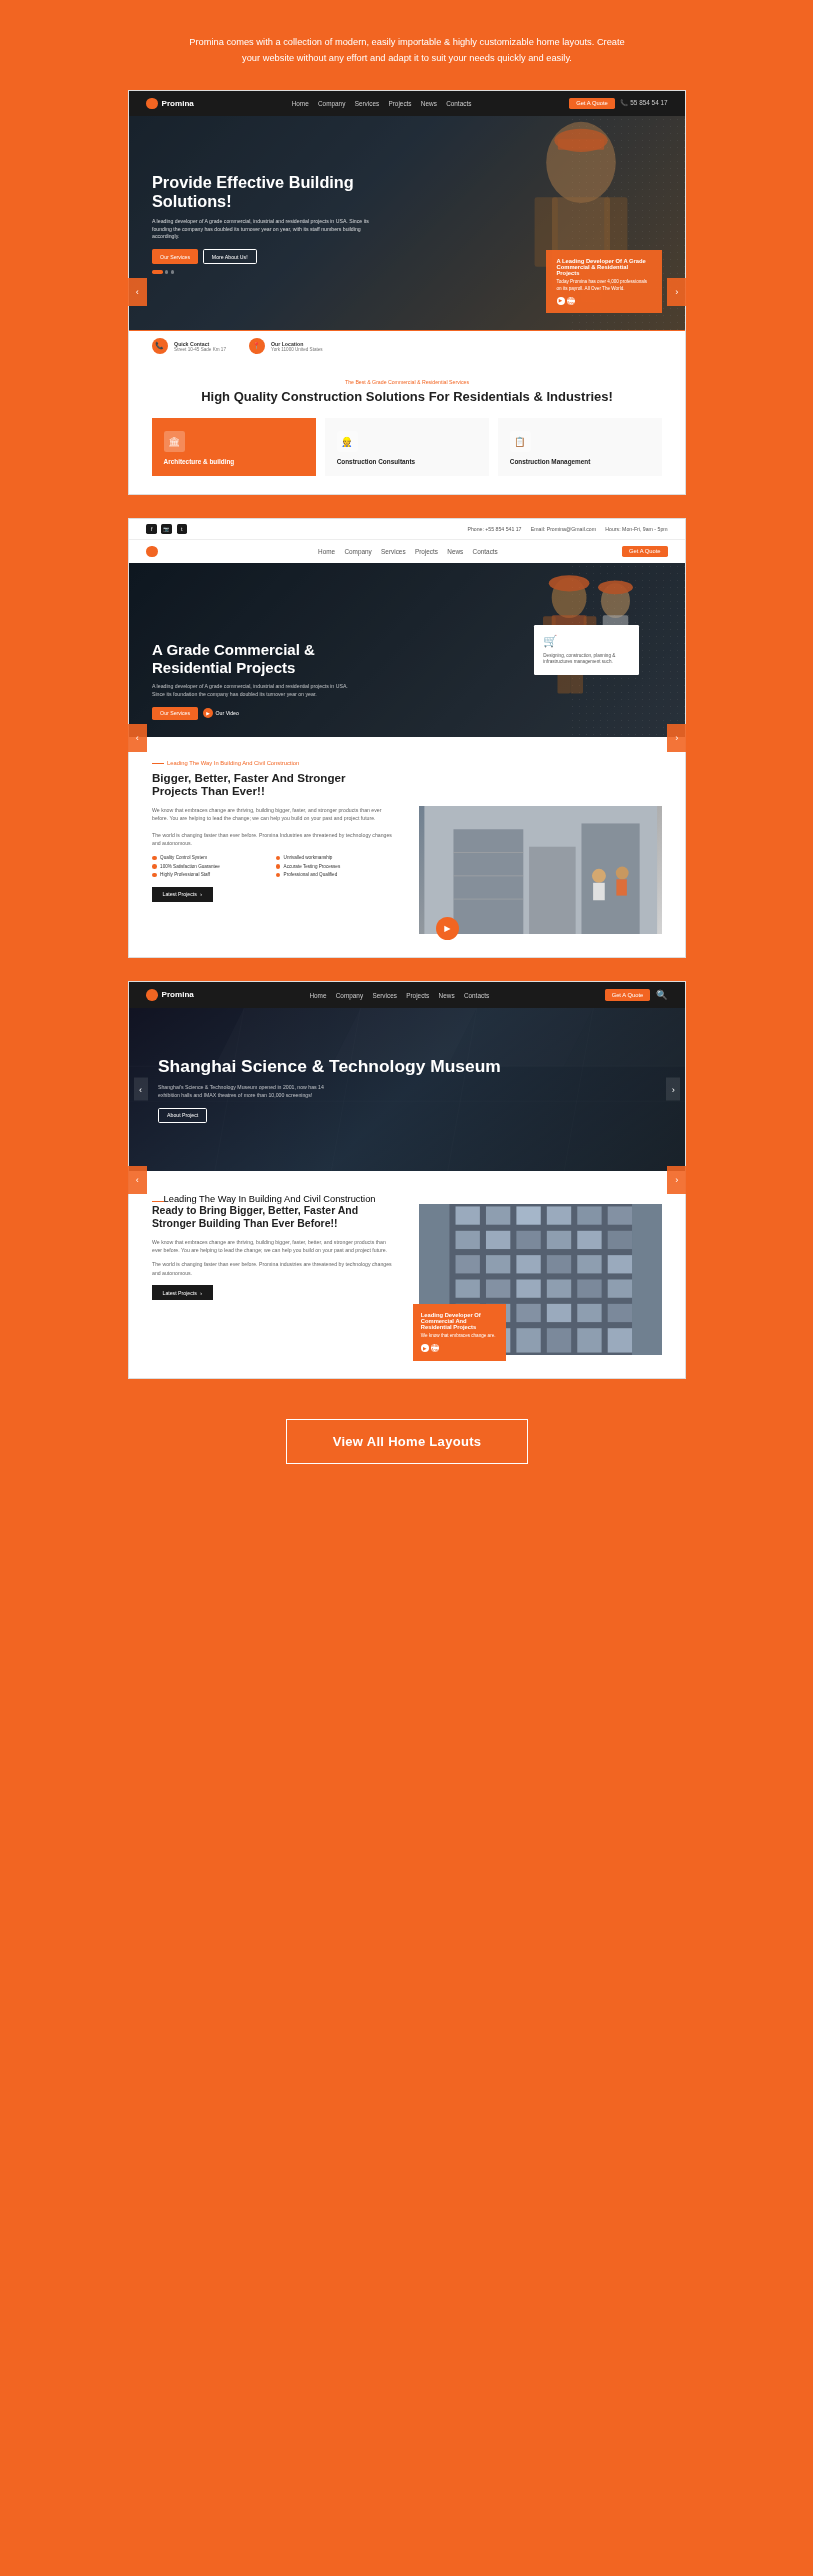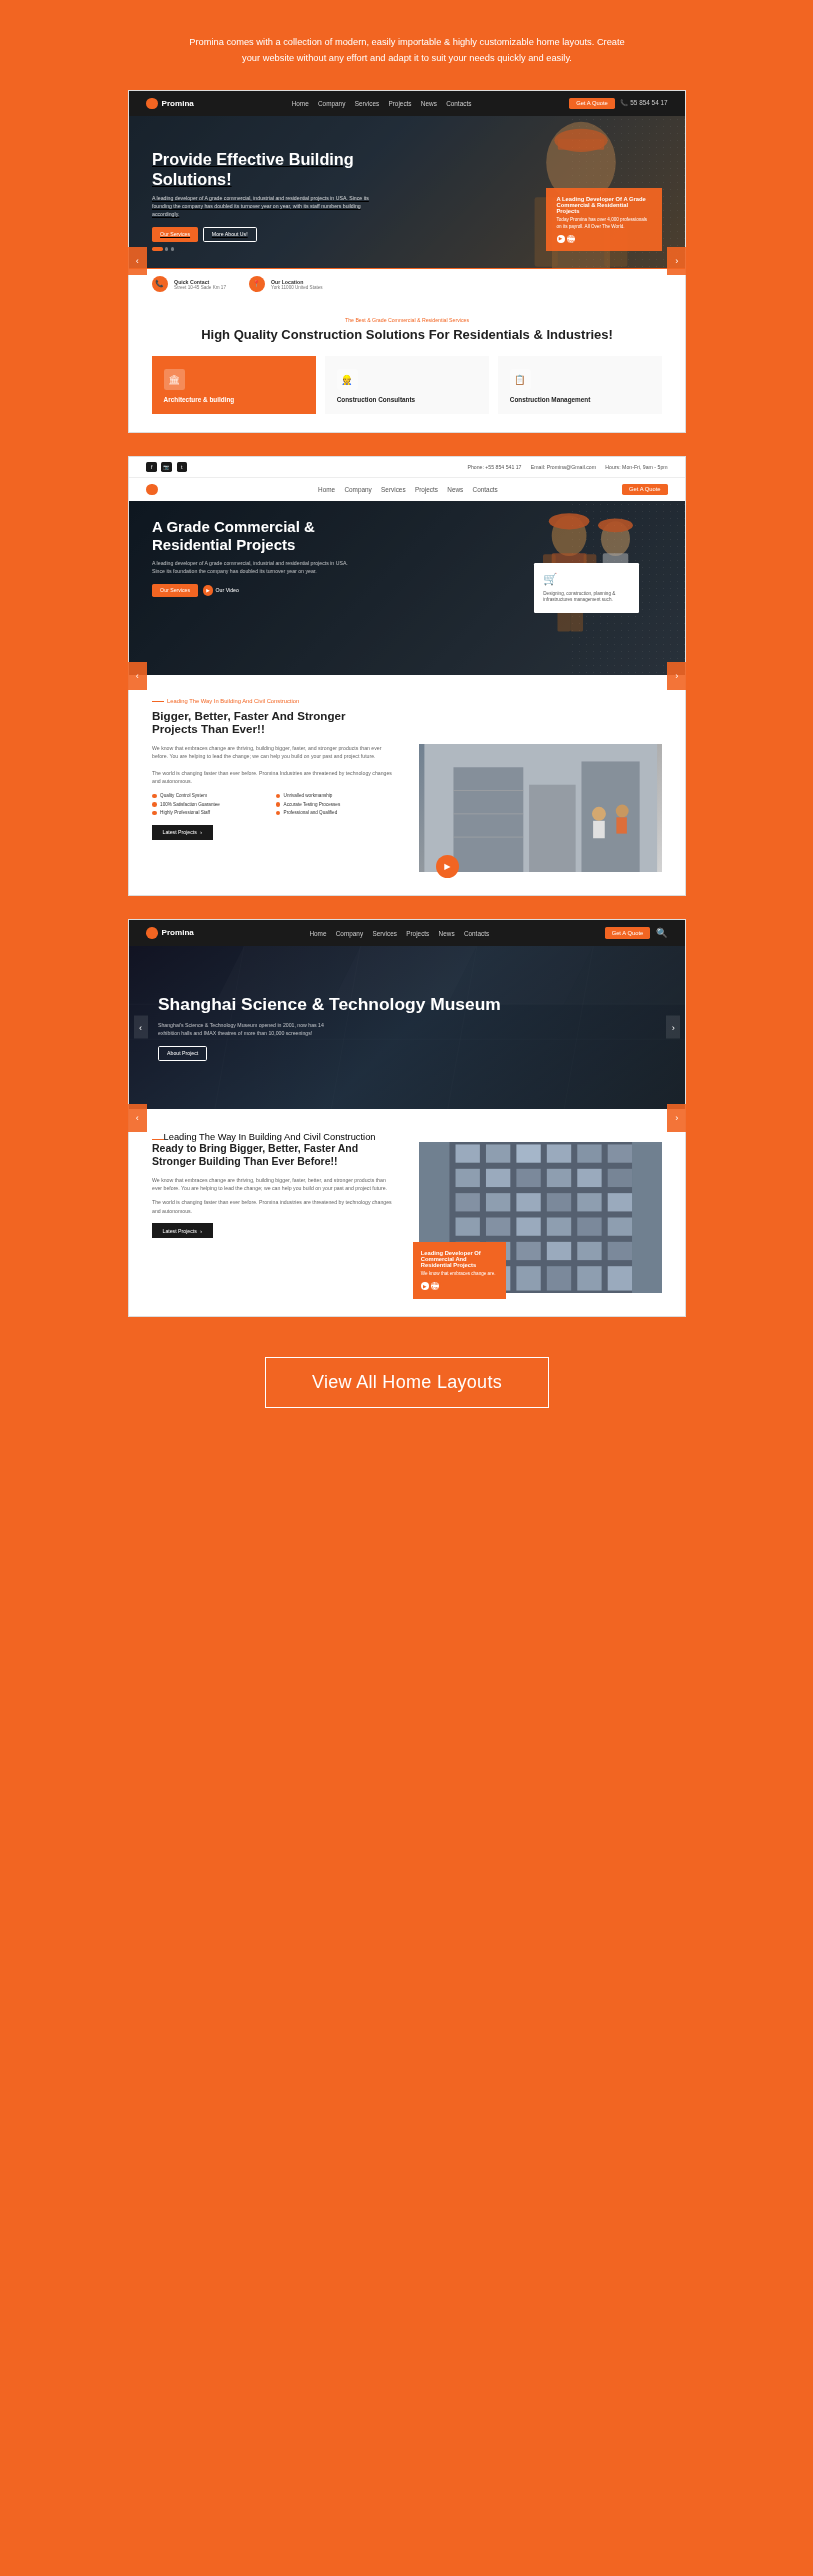--- a/index.html
+++ b/index.html
@@ -81,27 +81,26 @@
       cursor: pointer;
     }
     .nav-phone {
       color: #ccc;
       font-size: 6.4px;
     }
 
     
     .hero-section {
       position: relative;
-      height: 152px;
+      height: 214px;
       background: linear-gradient(135deg, #2c3e50 0%, #3d5166 40%, #8b7355 100%);
       overflow: hidden;
       display: flex;
-      align-items: flex-end;
+      align-items: center;
       padding: 17.4px 23px;
-      text-decoration: underline;
     }
     .hero-bg-overlay {
       position: absolute;
       top: 0; left: 0; right: 0; bottom: 0;
       background: rgba(0,0,0,0.45);
     }
     .hero-content {
       position: relative;
       z-index: 2;
       max-width: 221px;
@@ -304,21 +303,21 @@
       align-items: center;
       justify-content: space-between;
       padding: 5.8px 17.4px;
       box-shadow: 0 1.2px 2.3px rgba(0,0,0,0.1);
     }
     .layout2-hero {
       position: relative;
       height: 174px;
       background: linear-gradient(135deg, #1a2a3a 0%, #4a5a6a 100%);
       display: flex;
-      align-items: flex-start;
+      align-items: flex-end;
       padding: 17.4px 23px;
       overflow: hidden;
     }
     .layout2-hero-content {
       position: relative;
       z-index: 2;
       max-width: 203px;
     }
     .layout2-hero-content h2 {
       color: white;
@@ -532,22 +531,22 @@
       padding: 29px 23px;
       display: flex;
       align-items: center;
       justify-content: center;
     }
     .view-all-btn {
       border: 1.7px solid white;
       background: transparent;
       color: white;
       padding: 14px 46px;
-      font-size: 18px;
-      font-weight: normal;
+      font-size: 13px;
+      font-weight: bold;
       cursor: pointer;
       letter-spacing: 0.3px;
       transition: all 0.2s;
     }
 
     
     .worker-silhouette {
       position: absolute;
       right: 46px;
       top: 0;

